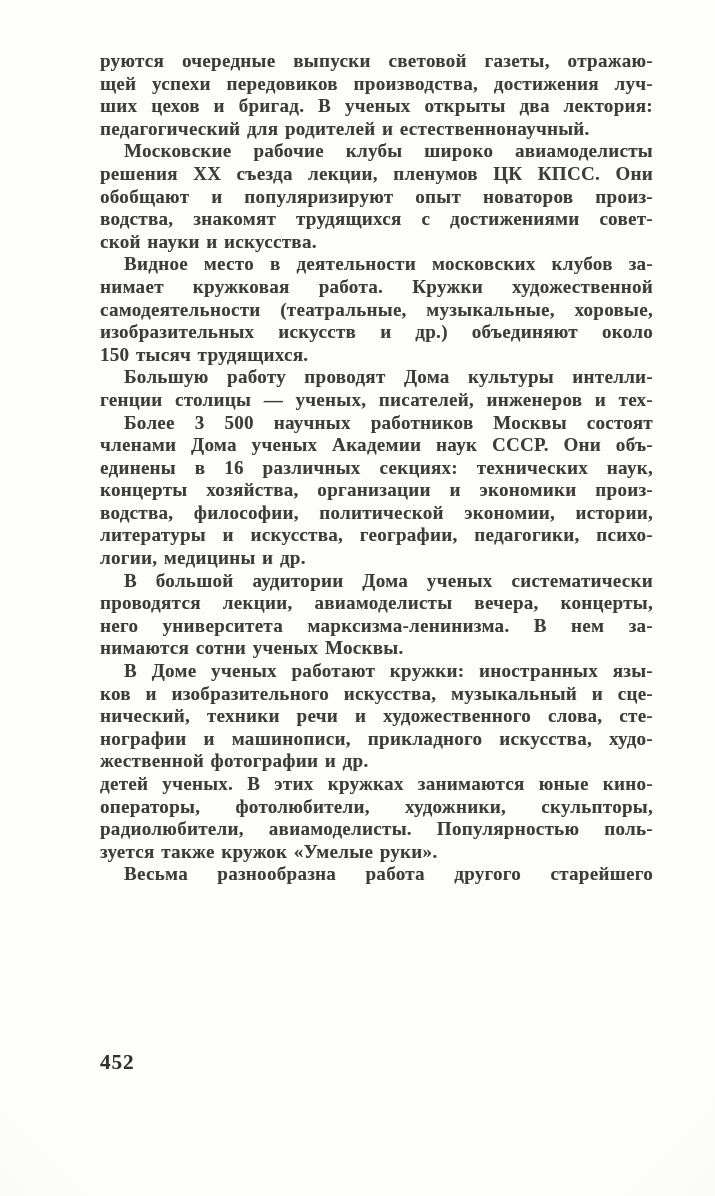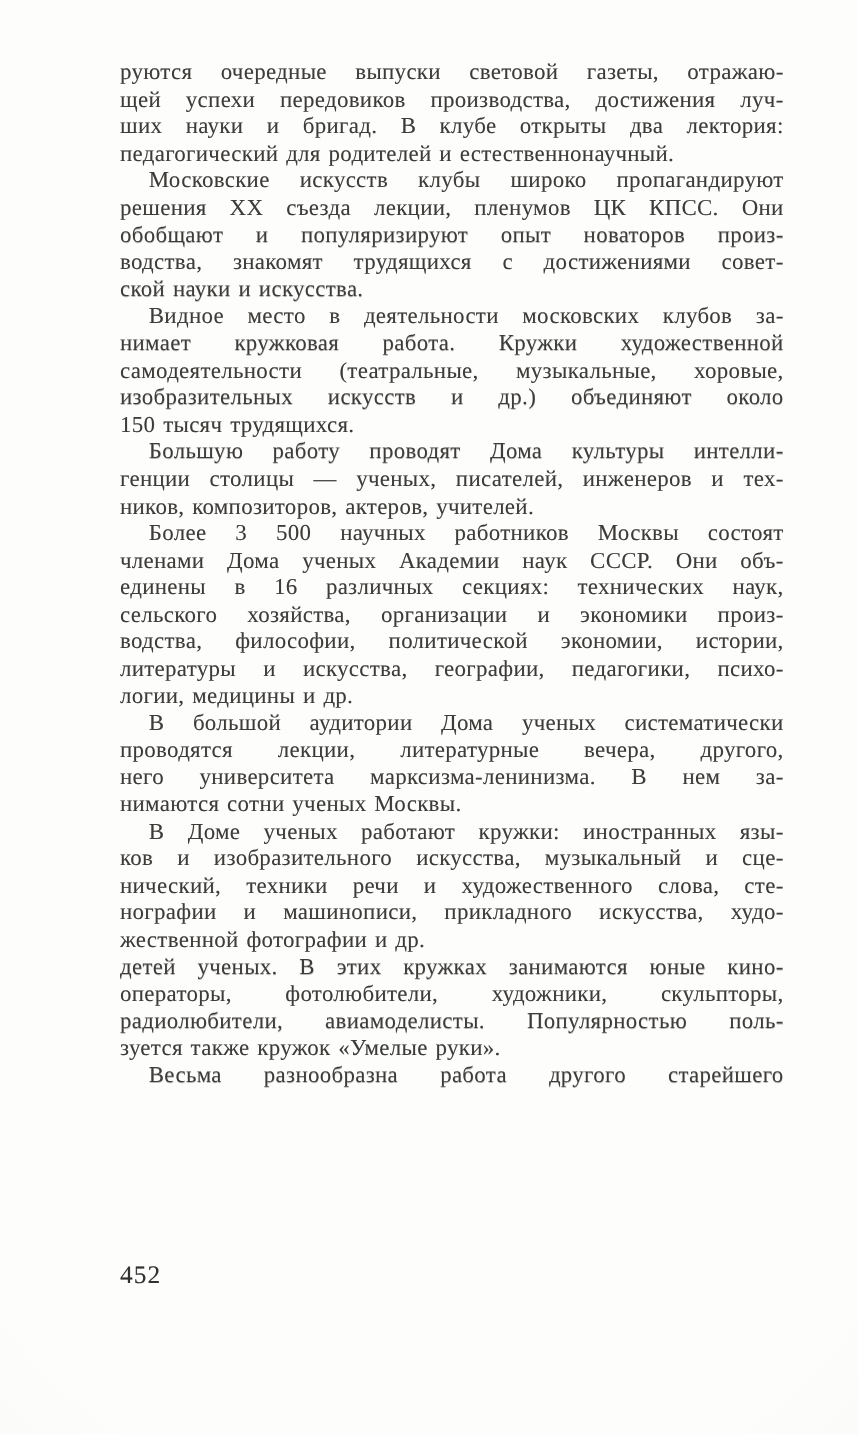--- a/index.html
+++ b/index.html
@@ -39,82 +39,82 @@
   }
   .line {
     font-size: 19px;
     height: 22.6px;
     line-height: 22.6px;
     letter-spacing: 0.3px;
     word-spacing: 1.5px;
     text-align: left;
     white-space: normal;
     text-shadow: 0.2px 0.2px 0 rgba(62,60,56,0.35);
+    font-weight: bold;
   }
   .line.just {
     text-align: justify;
     text-align-last: justify;
   }
   .line.ind {
     text-indent: 24px;
   }
   .page-number {
     position: absolute;
     left: 100px;
     top: 1050px;
     font-size: 21px;
-    font-weight: 400;
+    font-weight: 700;
     letter-spacing: 1px;
     color: #33312e;
     text-shadow: 0.2px 0.2px 0 rgba(51,49,46,0.4);
     text-align: center;
   }
 </style>
 </head>
 <body>
 
 <div class="page">
   <div class="text-block">
       <div class="para">
         <div class="line just">руются очередные выпуски световой газеты, отражаю-</div>
         <div class="line just">щей успехи передовиков производства, достижения луч-</div>
-        <div class="line just">ших науки и бригад. В клубе открыты два лектория:</div>
+        <div class="line just">ших цехов и бригад. В ученых открыты два лектория:</div>
         <div class="line">педагогический для родителей и естественнонаучный.</div>
       </div>
       <div class="para">
-        <div class="line just ind">Московские искусств клубы широко пропагандируют</div>
+        <div class="line just ind">Московские рабочие клубы широко авиамоделисты</div>
         <div class="line just">решения XX съезда лекции, пленумов ЦК КПСС. Они</div>
         <div class="line just">обобщают и популяризируют опыт новаторов произ-</div>
         <div class="line just">водства, знакомят трудящихся с достижениями совет-</div>
         <div class="line">ской науки и искусства.</div>
       </div>
       <div class="para">
         <div class="line just ind">Видное место в деятельности московских клубов за-</div>
         <div class="line just">нимает кружковая работа. Кружки художественной</div>
         <div class="line just">самодеятельности (театральные, музыкальные, хоровые,</div>
         <div class="line just">изобразительных искусств и др.) объединяют около</div>
         <div class="line">150 тысяч трудящихся.</div>
       </div>
       <div class="para">
         <div class="line just ind">Большую работу проводят Дома культуры интелли-</div>
         <div class="line just">генции столицы — ученых, писателей, инженеров и тех-</div>
-        <div class="line">ников, композиторов, актеров, учителей.</div>
       </div>
       <div class="para">
         <div class="line just ind">Более 3 500 научных работников Москвы состоят</div>
         <div class="line just">членами Дома ученых Академии наук СССР. Они объ-</div>
         <div class="line just">единены в 16 различных секциях: технических наук,</div>
-        <div class="line just">сельского хозяйства, организации и экономики произ-</div>
+        <div class="line just">концерты хозяйства, организации и экономики произ-</div>
         <div class="line just">водства, философии, политической экономии, истории,</div>
         <div class="line just">литературы и искусства, географии, педагогики, психо-</div>
         <div class="line">логии, медицины и др.</div>
       </div>
       <div class="para">
         <div class="line just ind">В большой аудитории Дома ученых систематически</div>
-        <div class="line just">проводятся лекции, литературные вечера, другого,</div>
+        <div class="line just">проводятся лекции, авиамоделисты вечера, концерты,</div>
         <div class="line just">него университета марксизма-ленинизма. В нем за-</div>
         <div class="line">нимаются сотни ученых Москвы.</div>
       </div>
       <div class="para">
         <div class="line just ind">В Доме ученых работают кружки: иностранных язы-</div>
         <div class="line just">ков и изобразительного искусства, музыкальный и сце-</div>
         <div class="line just">нический, техники речи и художественного слова, сте-</div>
         <div class="line just">нографии и машинописи, прикладного искусства, худо-</div>
         <div class="line">жественной фотографии и др.</div>
       </div>

